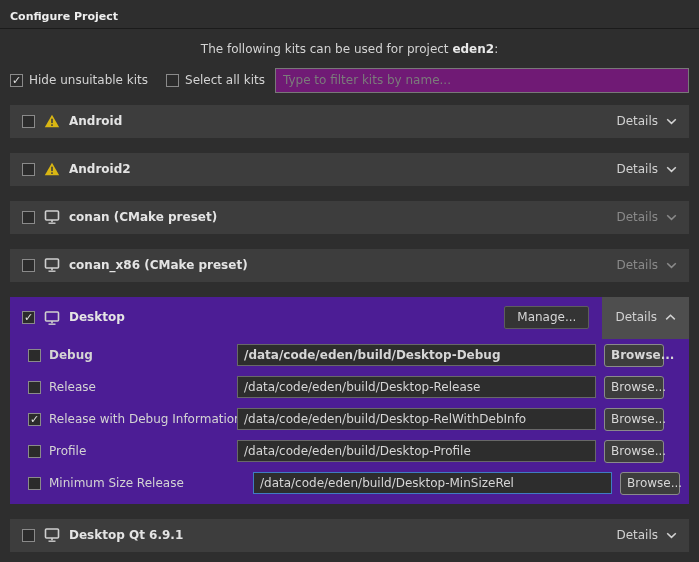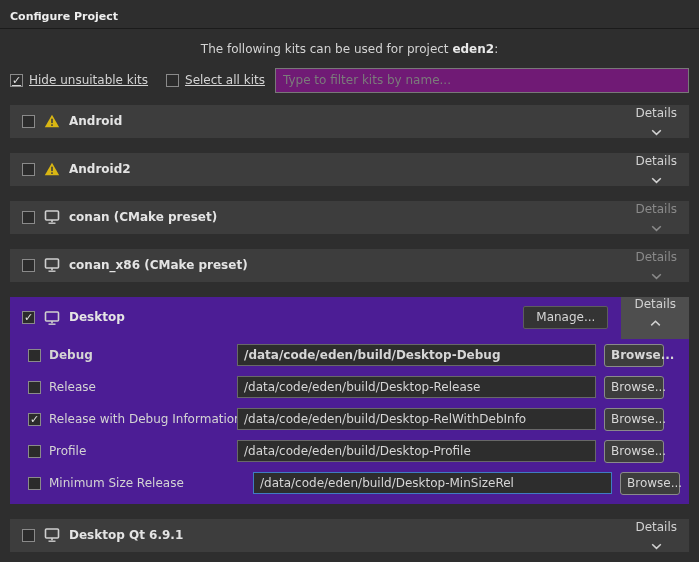--- a/index.html
+++ b/index.html
@@ -8,21 +8,21 @@
     background:#2e2e2e;
     font-family:"DejaVu Sans","Liberation Sans",sans-serif;
     font-size:12px; line-height:1.25; color:#d4d4d4;
   }
   .title { font-size:11px; font-weight:bold; color:#eeeeee; padding:10px 10px 4px; }
   .divider { border:none; border-top:1px solid #1b1b1b; margin:0; }
   .subtitle { margin:13px 10px 0; color:#d4d4d4;text-align:center; }
   .subtitle b { color:#e9e9e9; }
 
   .controls { display:flex; align-items:center; margin:11px 10px 0; }
-  .cb-group { display:flex; align-items:center; gap:6px;text-decoration:underline; }
+  .cb-group { display:flex; align-items:center; gap:6px; }
   .cb-group + .cb-group { margin-left:18px; }
   .checkbox {
     width:13px; height:13px; box-sizing:border-box; flex:0 0 auto;
     background:#2b2b2b; border:1px solid #8a8a8a;
     display:inline-flex; align-items:center; justify-content:center;
   }
   .checkbox.checked::after { content:"✓"; color:#e3e3e3; font-size:11px; line-height:1; }
   .filter-input {
     flex:1; margin-left:10px; height:25px; box-sizing:border-box;
     background:#701a75; border:1px solid #787878; color:#d6d6d6;
@@ -34,21 +34,21 @@
   .kit-row {
     display:flex; align-items:center; height:33px;
     background:#3d3d3d; margin:0 10px 15px; padding:0 12px;
   }
   .kit-icon { margin-left:9px; color:#cfcfcf; display:inline-flex; flex:0 0 auto; }
   .kit-name { margin-left:9px; font-weight:bold; color:#e4e4e4; white-space:nowrap; }
   .spacer { flex:1; }
   .details-btn {
     display:inline-flex; align-items:center; gap:8px;
     background:none; border:none; padding:0; cursor:pointer;
-    color:#d2d2d2; font:inherit;flex-direction:column;
+    color:#d2d2d2; font:inherit;
   }
   .details-btn.disabled { color:#8a8a8a; }
 
   .kit-section { background:#4c1d95; margin:0 10px 15px; padding-bottom:9px; }
   .kit-header { display:flex; align-items:center; height:42px; padding:0 12px; }
   .manage-btn {
     background:#343434; border:1px solid #5d5d5d; border-radius:2px;
     color:#d6d6d6; font:inherit; height:23px; padding:0 12px; margin-right:13px; cursor:pointer;
   }
   .details-btn.expanded {

